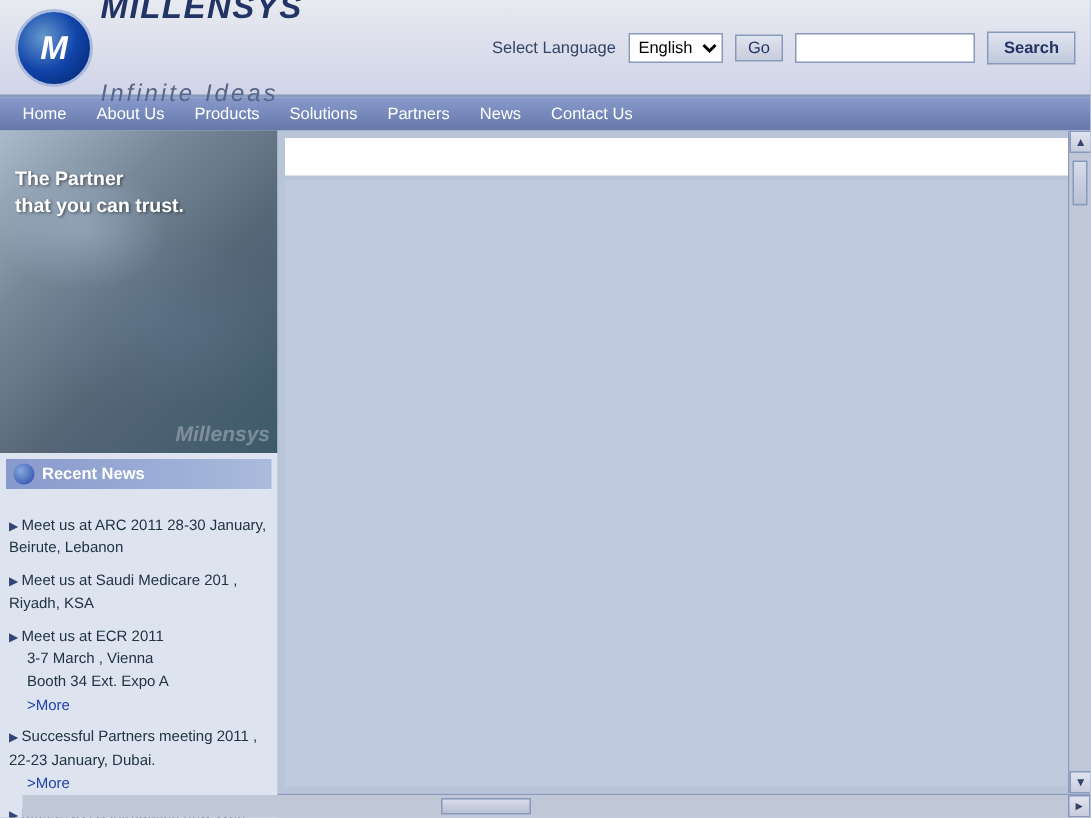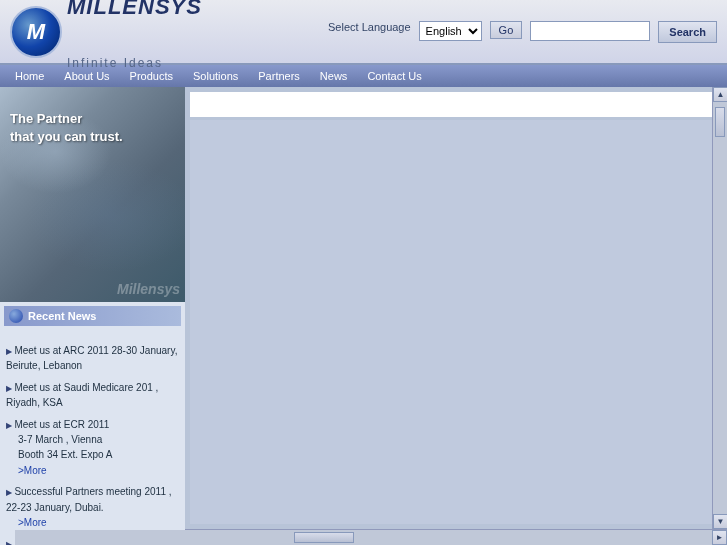--- a/index.html
+++ b/index.html
@@ -54,28 +54,29 @@
       flex-direction: column;
     }
     #logo-text {
       font-size: 22px;
       font-weight: bold;
       color: #223366;
       letter-spacing: 1px;
       font-style: italic;
     }
     #logo-subtext {
-      font-size: 12px;
+      font-size: 16px;
       color: #556688;
       letter-spacing: 2px;
+      font-style: italic;
       margin-top: 36px;
     }
     #header-controls {
       display: flex;
-      align-items: flex-start;
+      align-items: center;
       gap: 8px;
     }
     #select-language-label {
       color: #334466;
       font-size: 11px;
     }
     #language-select {
       font-size: 11px;
       border: 1px solid #8899bb;
       padding: 2px;

